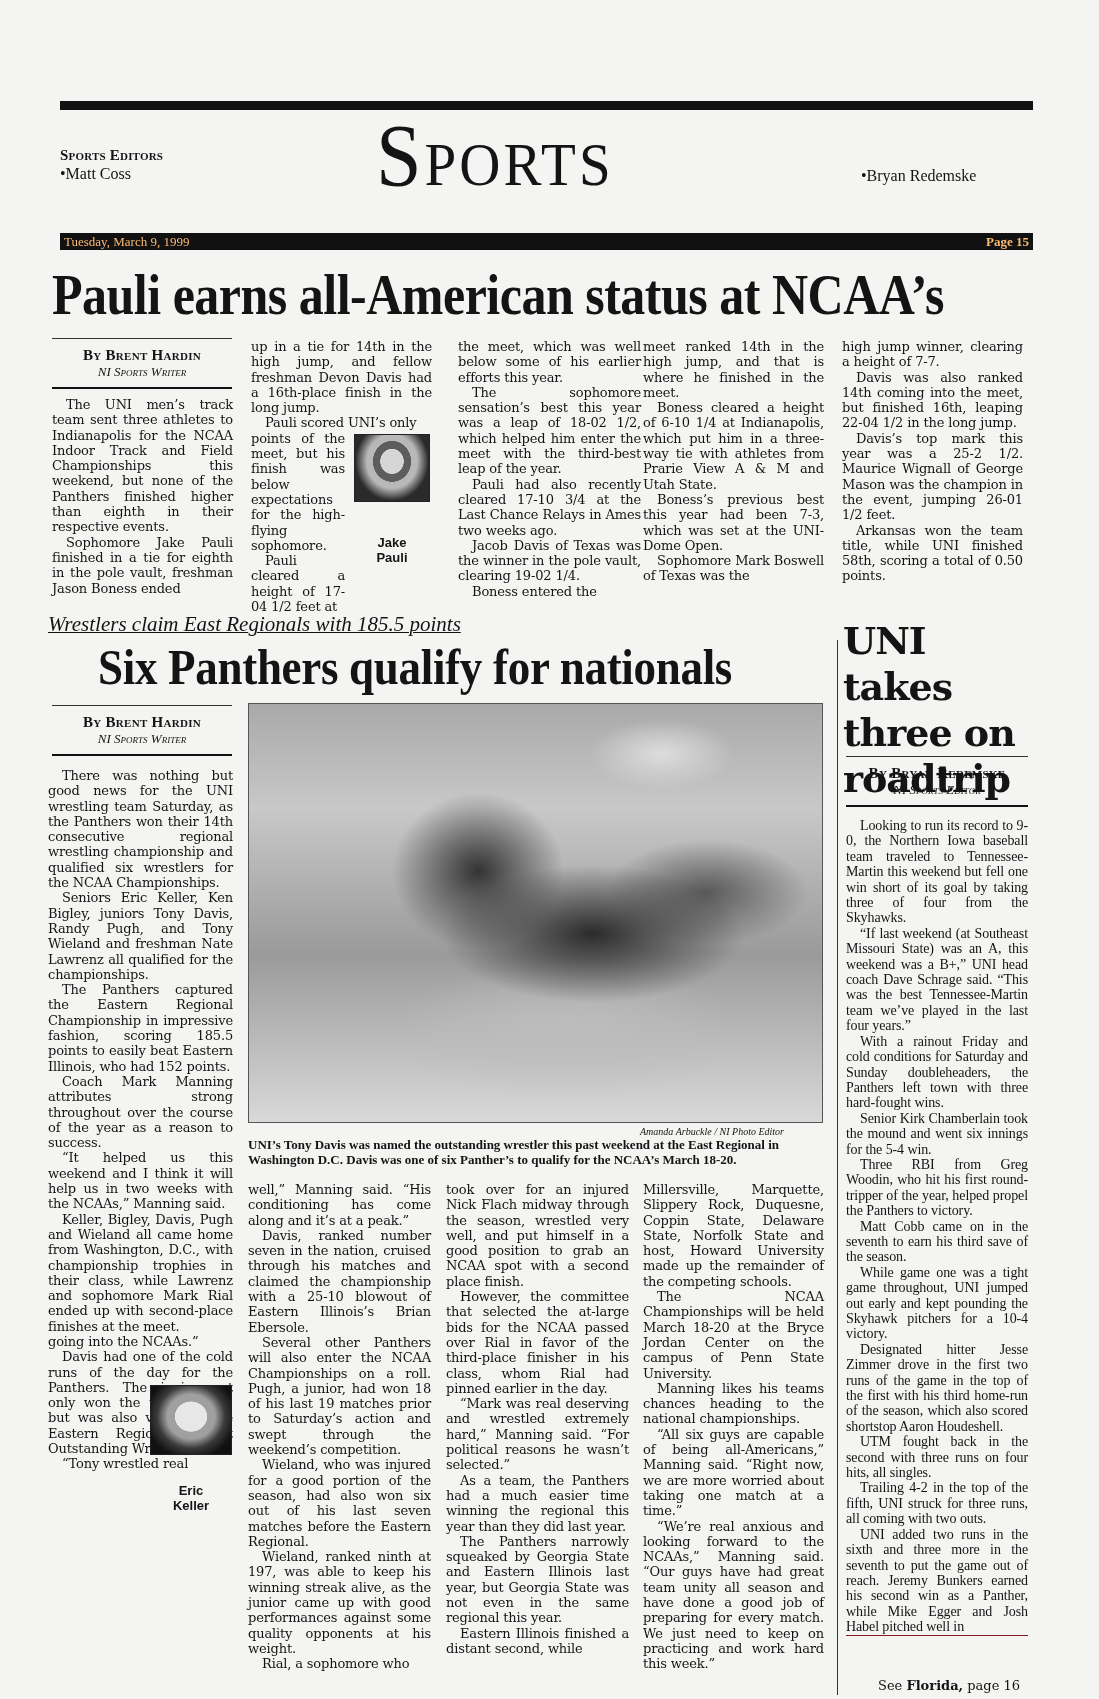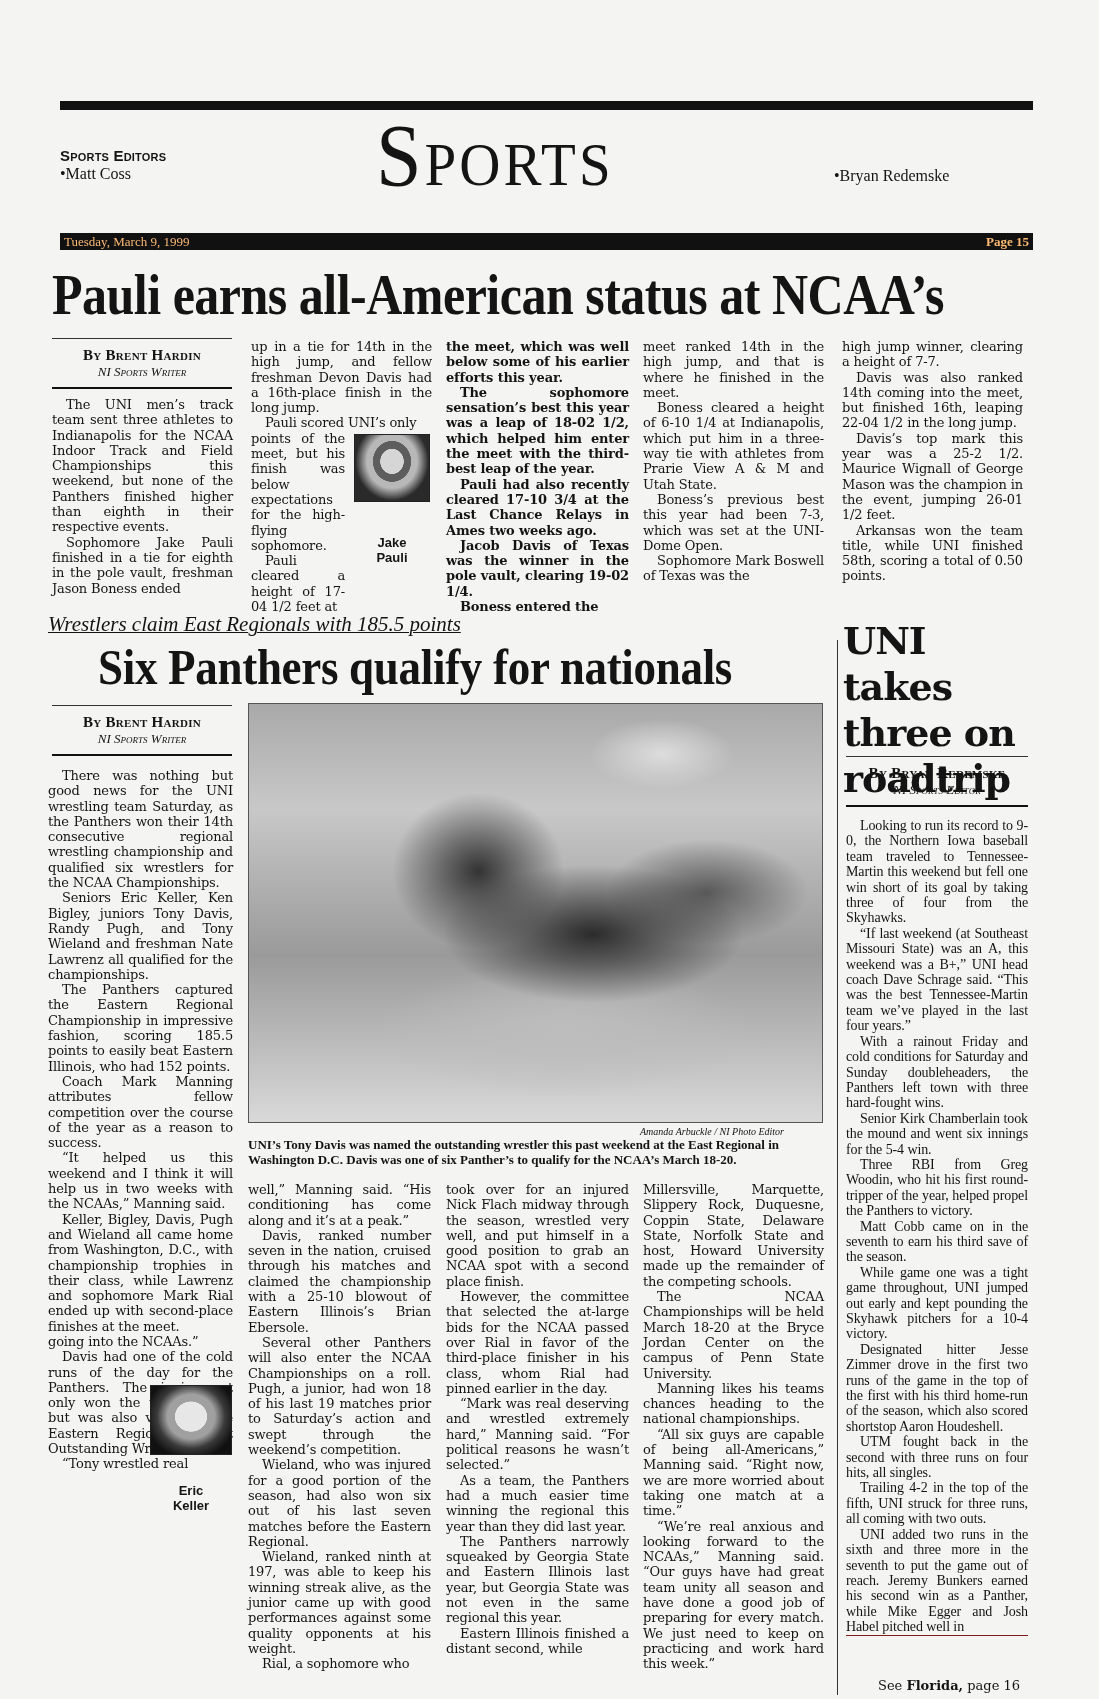--- a/index.html
+++ b/index.html
@@ -3,23 +3,23 @@
 <meta charset="utf-8">
 <style>
   * { box-sizing: border-box; margin: 0; padding: 0; }
   html, body { width: 1099px; height: 1699px; background: #f4f4f2; overflow: hidden; }
   body { position: relative; font-family: "DejaVu Serif", "Liberation Serif", serif; color: #141414; }
 
   .abs { position: absolute; }
 
   
   .top-rule { left: 60px; top: 101px; width: 973px; height: 9px; background: #111; }
-  .editors-label { left: 60px; top: 147px; font-family: Liberation Sans, sans-serif; font-size: 15px; font-variant: small-caps; font-weight: bold; letter-spacing: 0.2px; }
+  .editors-label { left: 60px; top: 147px; font-family: Liberation Serif, serif; font-size: 15px; font-variant: small-caps; font-weight: bold; letter-spacing: 0.2px; }
   .editor-left { left: 60px; top: 165px; font-family: "Liberation Serif", serif; font-size: 16px; }
-  .editor-right { left: 834px; top: 167px; font-family: "Liberation Serif", serif; font-size: 16px; }
+  .editor-right { left: 861px; top: 167px; font-family: "Liberation Serif", serif; font-size: 16px; }
   .section-title { left: 376px; top: 112px; font-family: "Liberation Serif", serif; font-size: 82px; font-variant: small-caps; letter-spacing: 3px; line-height: 1; transform: scaleY(1.08); transform-origin: top left; }
   .date-bar { left: 60px; top: 233px; width: 973px; height: 17px; background: #111; color: #fdba74; font-family: "Liberation Serif", serif; font-size: 13px; line-height: 17px; padding: 0 4px; }
   .date-bar .page { position: absolute; right: 4px; top: 0; font-weight: bold; }
 
   
   .hl-main { left: 52px; top: 265px; font-family: "Liberation Serif", serif; font-weight: bold; font-size: 50px; letter-spacing: -0.5px; line-height: 1.1; transform: scaleY(1.12); transform-origin: top left; }
   .kicker { left: 48px; top: 612px; font-family: "Liberation Serif", serif; font-style: italic; font-size: 21px; text-decoration: underline; text-decoration-thickness: 1px; }
   .hl-wrestle { left: 98px; top: 640px; font-family: "Liberation Serif", serif; font-weight: bold; font-size: 45px; letter-spacing: -0.3px; line-height: 1.1; transform: scaleY(1.12); transform-origin: top left; }
   .hl-base { left: 843px; top: 618px; width: 200px; font-family: "DejaVu Serif", serif; font-weight: bold; font-size: 38px; line-height: 46px; letter-spacing: -1px; }
 
@@ -94,21 +94,21 @@
     <p class="noindent">points of the meet, but his finish was below expectations for the high-flying sophomore.</p>
   </div>
   <p style="width:94px; margin-top:0;">Pauli cleared a height of 17-04 1/2 feet at</p>
 </div>
 <div class="abs photo mug-pauli"></div>
 <div class="abs cap-name" style="left:354px; top:535px; width:76px;">
   <div>Jake</div>
   <div>Pauli</div>
 </div>
 
-<div class="abs col" style="left:446px; top:339px; width:183px;font-weight:bold;">
+<div class="abs col" style="left:458px; top:339px; width:183px;">
   <p class="noindent">the meet, which was well below some of his earlier efforts this year.</p>
   <p>The sophomore sensation’s best this year was a leap of 18-02 1/2, which helped him enter the meet with the third-best leap of the year.</p>
   <p>Pauli had also recently cleared 17-10 3/4 at the Last Chance Relays in Ames two weeks ago.</p>
   <p>Jacob Davis of Texas was the winner in the pole vault, clearing 19-02 1/4.</p>
   <p>Boness entered the</p>
 </div>
 
 <div class="abs col" style="left:643px; top:339px; width:181px;">
   <p class="noindent">meet ranked 14th in the high jump, and that is where he finished in the meet.</p>
   <p>Boness cleared a height of 6-10 1/4 at Indianapolis, which put him in a three-way tie with athletes from Prarie View A &amp; M and Utah State.</p>
@@ -132,21 +132,21 @@
     <div class="by">By Brent Hardin</div>
     <div class="role">NI Sports Writer</div>
   </div>
   <div class="rule-thick"></div>
 </div>
 
 <div class="abs col" style="left:48px; top:768px; width:185px;">
   <p>There was nothing but good news for the UNI wrestling team Saturday, as the Panthers won their 14th consecutive regional wrestling championship and qualified six wrestlers for the NCAA Championships.</p>
   <p>Seniors Eric Keller, Ken Bigley, juniors Tony Davis, Randy Pugh, and Tony Wieland and freshman Nate Lawrenz all qualified for the championships.</p>
   <p>The Panthers captured the Eastern Regional Championship in impressive fashion, scoring 185.5 points to easily beat Eastern Illinois, who had 152 points.</p>
-  <p>Coach Mark Manning attributes fellow competition over the course of the year as a reason to success.</p>
+  <p>Coach Mark Manning attributes strong throughout over the course of the year as a reason to success.</p>
   <p>“It helped us this weekend and I think it will help us in two weeks with the NCAAs,” Manning said.</p>
   <p>Keller, Bigley, Davis, Pugh and Wieland all came home from Washington, D.C., with championship trophies in their class, while Lawrenz and sophomore Mark Rial ended up with second-place finishes at the meet.</p>
   <p class="noindent">going into the NCAAs.”</p>
   <p>Davis had one of the cold runs of the day for the Panthers. The junior not only won the title at 149, but was also voted as the Eastern Regional’s Most Outstanding Wrestler.</p>
   <p>“Tony wrestled real</p>
 </div>
 <div class="abs photo mug-keller"></div>
 <div class="abs cap-name" style="left:150px; top:1483px; width:82px;">
   <div>Eric</div>
   <div>Keller</div>

